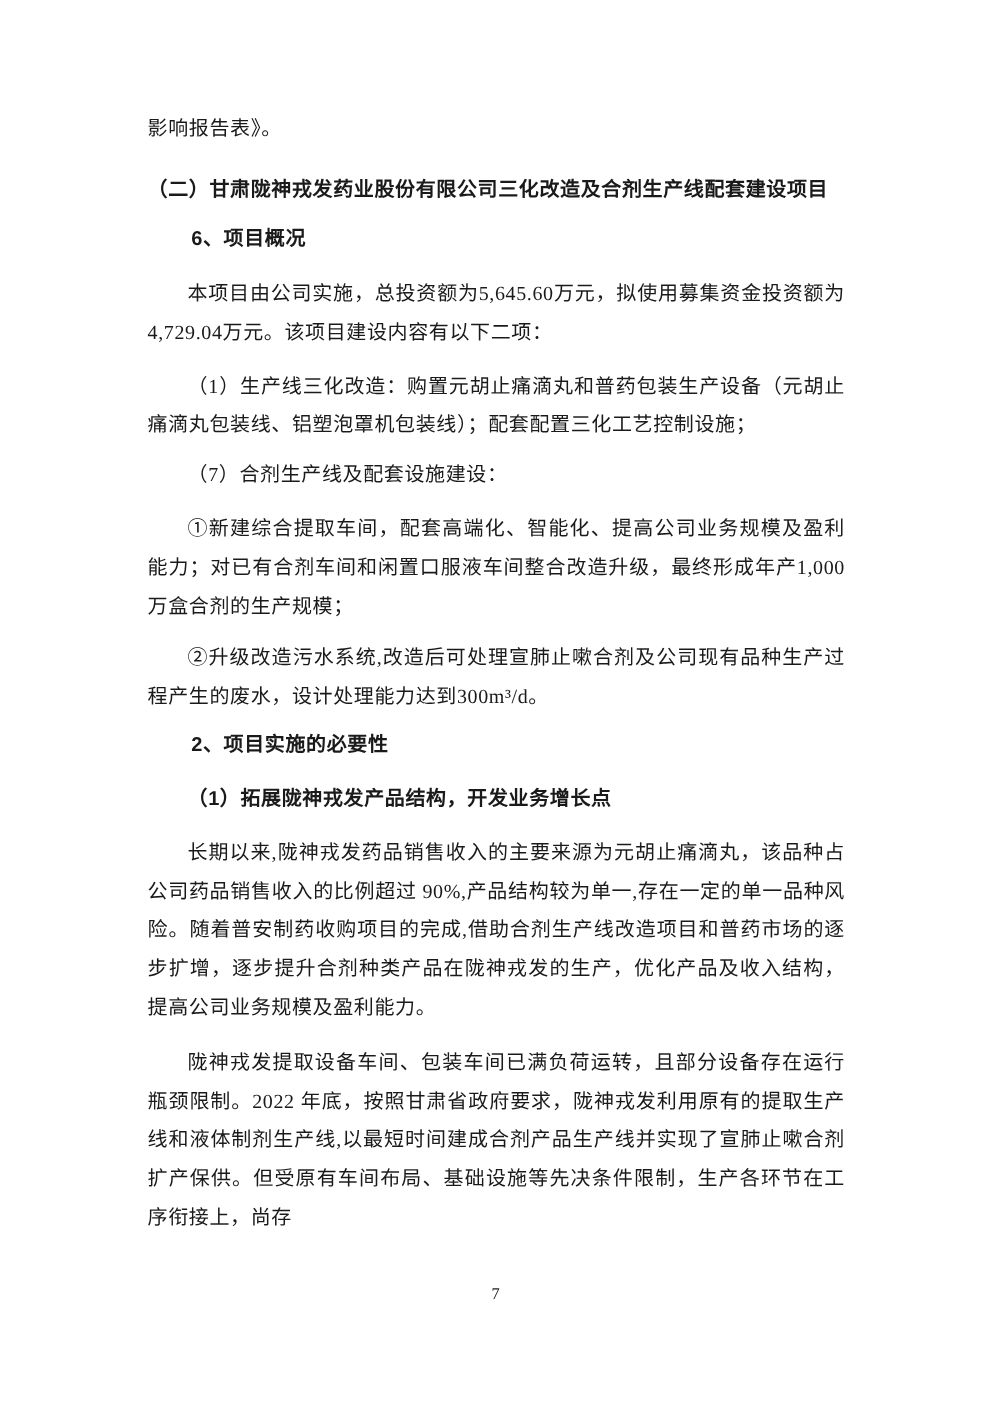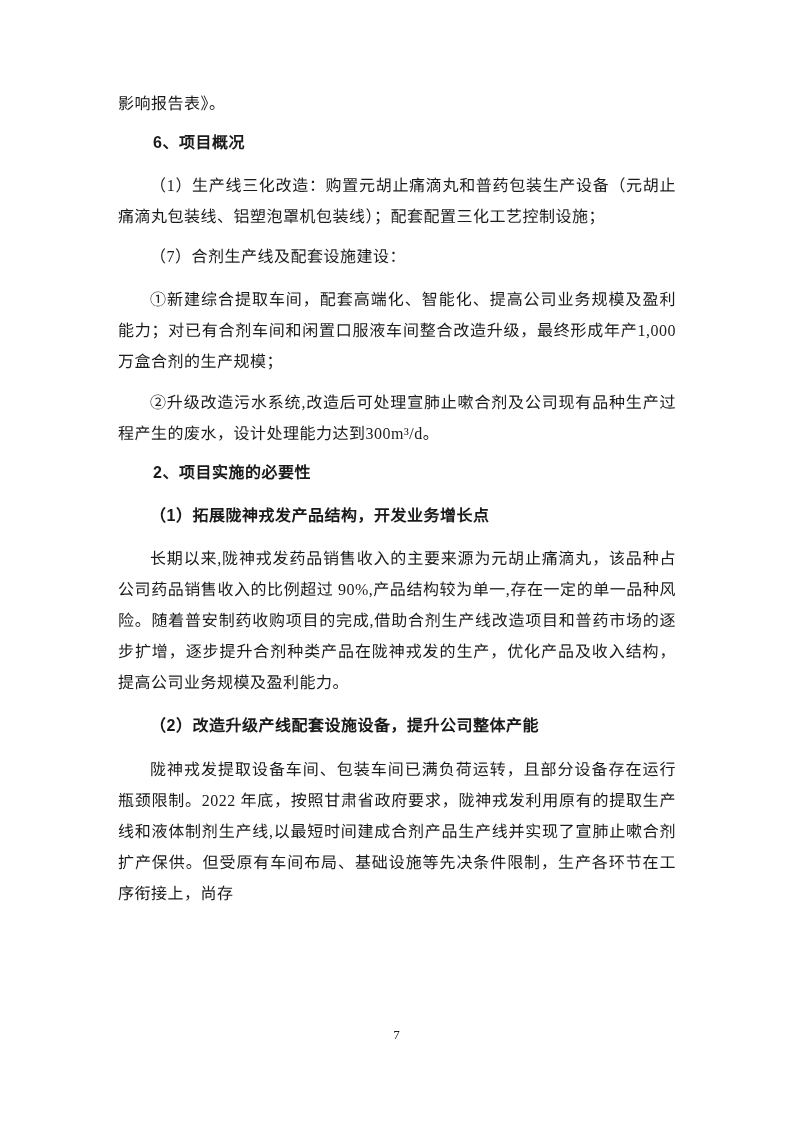--- a/index.html
+++ b/index.html
@@ -76,37 +76,38 @@
     font-family: "Liberation Serif", "DejaVu Serif", serif;
   }
 </style>
 </head>
 <body>
 
 <div class="page">
 
   <p class="p-cont">影响报告表》。</p>
 
+  <p class="h-sec">（二）甘肃陇神戎发药业股份有限公司三化改造及合剂生产线配套建设项目</p>
 
   <p class="h-num">6、项目概况</p>
 
+  <p class="p-body mt13">本项目由公司实施，总投资额为5,645.60万元，拟使用募集资金投资额为4,729.04万元。该项目建设内容有以下二项：</p>
 
   <p class="p-body">（1）生产线三化改造：购置元胡止痛滴丸和普药包装生产设备（元胡止痛滴丸包装线、铝塑泡罩机包装线）；配套配置三化工艺控制设施；</p>
 
   <p class="p-body mt9">（7）合剂生产线及配套设施建设：</p>
 
   <p class="p-body">①新建综合提取车间，配套高端化、智能化、提高公司业务规模及盈利能力；对已有合剂车间和闲置口服液车间整合改造升级，最终形成年产1,000万盒合剂的生产规模；</p>
 
   <p class="p-body mt10">②升级改造污水系统,改造后可处理宣肺止嗽合剂及公司现有品种生产过程产生的废水，设计处理能力达到300m³/d。</p>
 
   <p class="h-num mt9">2、项目实施的必要性</p>
 
   <p class="h-sub">（1）拓展陇神戎发产品结构，开发业务增长点</p>
 
   <p class="p-body">长期以来,陇神戎发药品销售收入的主要来源为元胡止痛滴丸，该品种占公司药品销售收入的比例超过 90%,产品结构较为单一,存在一定的单一品种风险。随着普安制药收购项目的完成,借助合剂生产线改造项目和普药市场的逐步扩增，逐步提升合剂种类产品在陇神戎发的生产，优化产品及收入结构，提高公司业务规模及盈利能力。</p>
 
-  <p class="h-sub">（2）改造升级产线配套设施设备，提升公司整体产能</p>
 
   <p class="p-body mt13">陇神戎发提取设备车间、包装车间已满负荷运转，且部分设备存在运行瓶颈限制。2022 年底，按照甘肃省政府要求，陇神戎发利用原有的提取生产线和液体制剂生产线,以最短时间建成合剂产品生产线并实现了宣肺止嗽合剂扩产保供。但受原有车间布局、基础设施等先决条件限制，生产各环节在工序衔接上，尚存</p>
 
   <div class="page-number">7</div>
 
 </div>
 
 </body></html>

